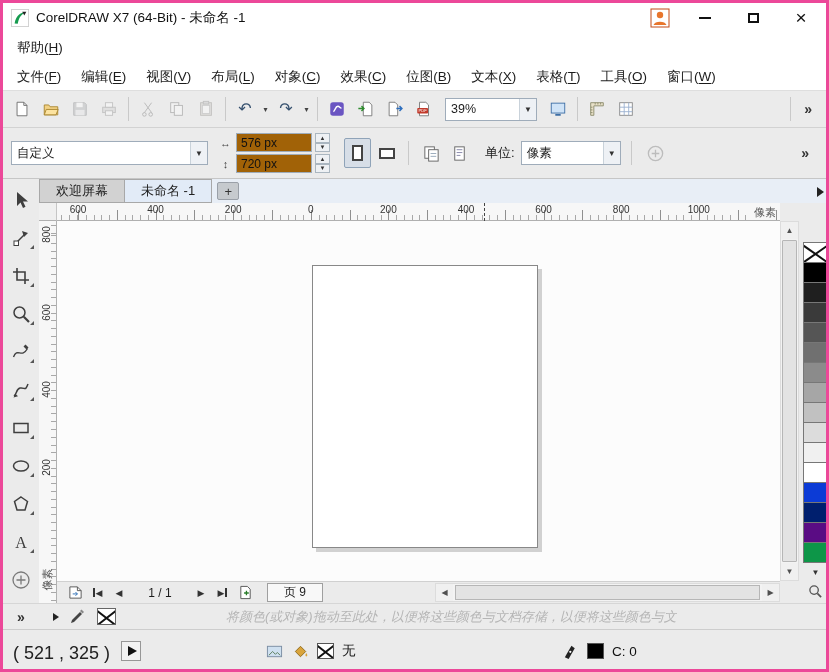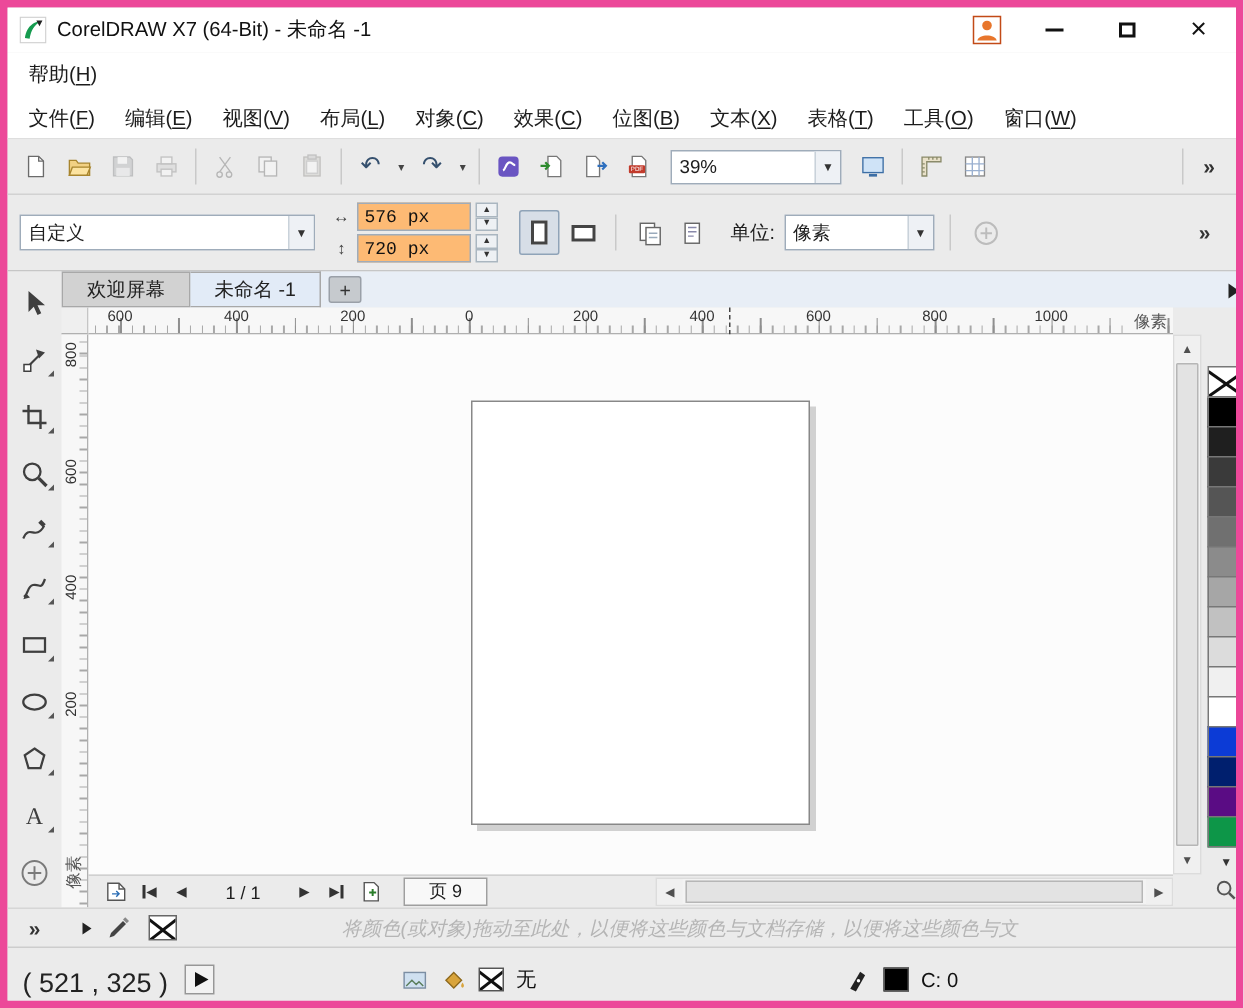--- a/index.html
+++ b/index.html
@@ -1,18 +1,18 @@
 <!DOCTYPE html>
 <html><head>
 <meta charset="utf-8">
 <style>
 *{margin:0;padding:0;box-sizing:border-box}
 html,body{background:#fff}
 body{width:829px;height:672px;font-family:"Liberation Sans","DejaVu Sans",sans-serif;overflow:hidden}
-#win{position:relative;width:829px;height:672px;background:#ebebeb;border:5px solid #ec4899;overflow:hidden;font-size:13px;color:#1c1c1c}
+#win{position:relative;width:829px;height:672px;background:#ebebeb;border:3px solid #ec4899;overflow:hidden;font-size:13px;color:#1c1c1c}
 
 
 #titlebar{position:absolute;top:0;left:0;right:0;height:30px;background:#fff;display:flex;align-items:center;padding:0 8px;gap:7px}
 #titlebar .appicon{width:18px;height:18px;display:flex}
 #title{font-size:13.5px;color:#111}
 #tb-right{margin-left:auto;display:flex;align-items:center;gap:22px;padding-right:4px}
 .winctl{width:26px;height:20px;display:flex;align-items:center;justify-content:center;font-size:19px;color:#111}
 .minbar{width:12px;height:2px;background:#111}
 .maxbox{width:11px;height:10px;border:2px solid #111}
 .account{width:20px;height:20px;display:flex;align-items:center;justify-content:center}
@@ -27,30 +27,30 @@
 #toolbar{position:absolute;top:88px;left:0;right:0;height:37px;background:#ebebeb;border-bottom:1px solid #d2d2d2;display:flex;align-items:center;padding:0 5px;gap:1px}
 .tbtn{width:28px;height:28px;display:flex;align-items:center;justify-content:center;border-radius:2px;flex:none}
 .tbtn svg{width:18px;height:18px}
 .tglyph{font-size:16px;color:#35506e;line-height:1}
 .caret{width:11px;height:28px;display:flex;align-items:center;justify-content:center;font-size:8px;color:#444;flex:none}
 .vsep{width:1px;height:24px;background:#c9c9c9;margin:0 4px;flex:none}
 .disabled{opacity:.35;filter:grayscale(.9)}
 .combo{height:23px;background:#fff;border:1px solid #9facba;display:flex;align-items:stretch;font-size:12.5px;position:relative;flex:none}
 .combo .cval{flex:1;padding:3px 5px 0 5px;white-space:nowrap;overflow:hidden}
 .combo .carrow{width:17px;display:flex;align-items:center;justify-content:center;font-size:8px;color:#333;border-left:1px solid #c9d2da;background:#eef1f5}
-#zoom-combo{width:114px;margin:0 6px}
+#zoom-combo{width:92px;margin:0 6px}
 .trail{margin-left:auto;display:flex;align-items:center}
 .chev{font-size:14px;font-weight:bold;color:#333;padding:0 9px}
 
 
 #propbar{position:absolute;top:125px;left:0;right:0;height:51px;background:#ebebeb;border-bottom:1px solid #c6c6c6;display:flex;align-items:center;padding:0 8px}
 #preset-combo{width:197px;height:24px}
 .sizeblock{display:grid;grid-template-columns:15px 76px 15px;grid-auto-rows:20px;gap:1px 3px;align-items:center;margin-left:10px}
 .dimicon{font-size:11px;color:#444;text-align:center}
-.sizefield{height:19px;border:1px solid #9facba;background:#fdba74;font-size:12px;padding:0 4px;width:76px;font-family:Liberation Mono, monospace;color:#111}
+.sizefield{height:19px;border:1px solid #9facba;background:#a16207;font-size:12px;padding:0 4px;width:76px;font-family:Liberation Sans, sans-serif;color:#111}
 .spin{display:flex;flex-direction:column;width:15px;height:19px}
 .spin span{flex:1;display:flex;align-items:center;justify-content:center;font-size:6px;color:#333;border:1px solid #aab6c0;background:#eef1f4}
 .orient{display:flex;gap:2px;margin-left:14px}
 .obtn{width:27px;height:30px;display:flex;align-items:center;justify-content:center;border:1px solid transparent;border-radius:2px}
 .obtn.active{background:#d7dee7;border-color:#8fa3b8}
 .oportrait{width:11px;height:16px;border:2px solid #444;background:#fff}
 .olandscape{width:16px;height:11px;border:2px solid #444;background:#fff}
 .pbtn{width:28px;height:28px;display:flex;align-items:center;justify-content:center}
 .pbtn svg{width:19px;height:19px}
 .units-label{margin-left:12px;font-size:13px;white-space:nowrap}

